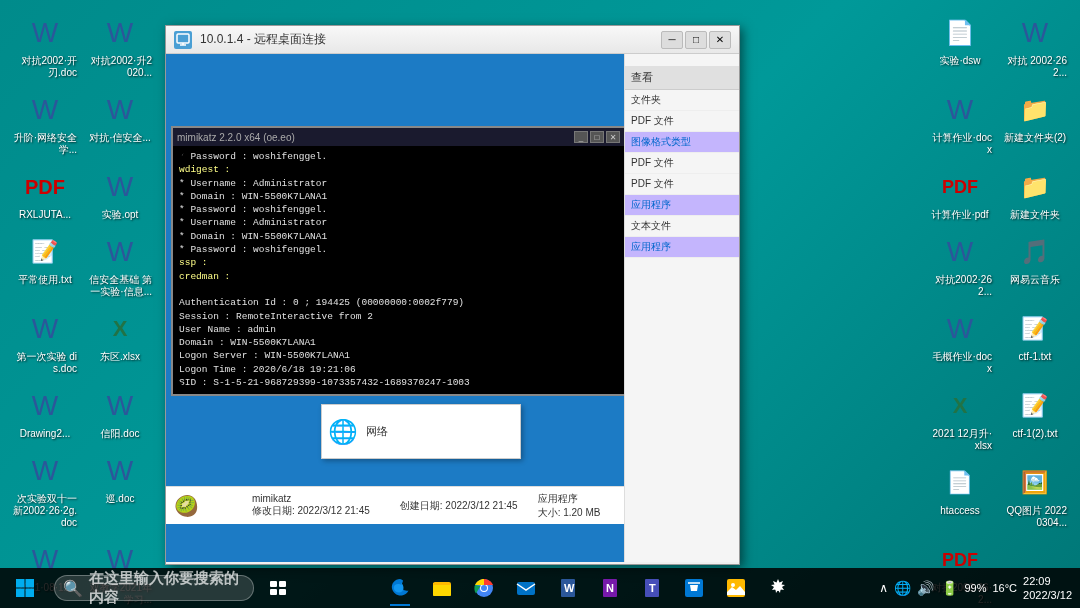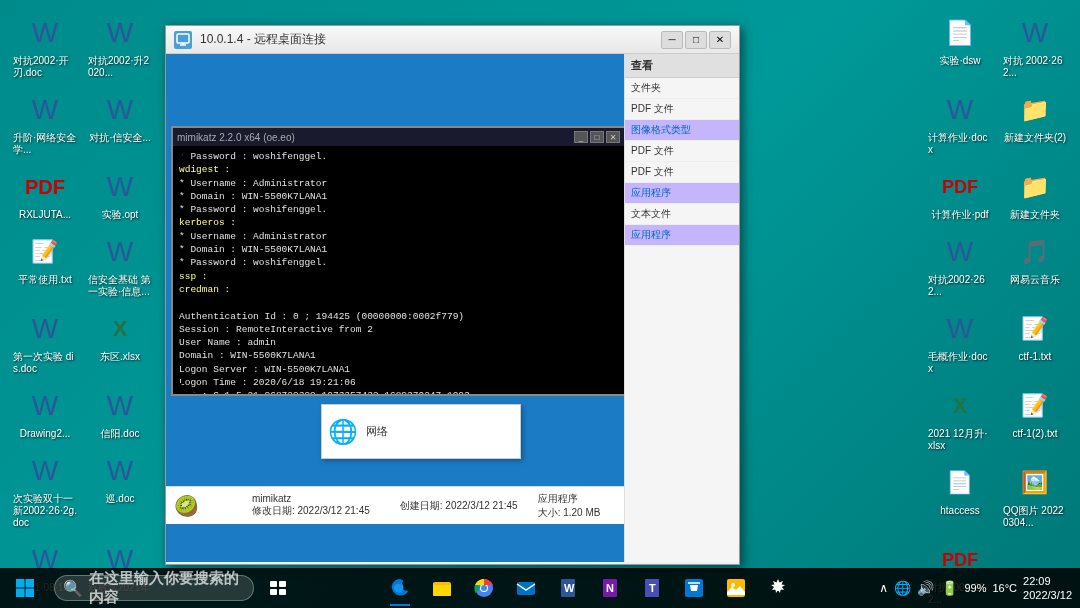--- a/index.html
+++ b/index.html
@@ -33,21 +33,21 @@
       height: 40px;
       display: flex;
       align-items: center;
       justify-content: center;
       font-size: 28px;
       margin-bottom: 2px;
     }
     .icon-label {
       font-size: 10px;
       color: white;
-      text-align: left;
+      text-align: right;
       text-shadow: 1px 1px 2px rgba(0,0,0,0.8);
       word-break: break-all;
       line-height: 1.2;
     }
 
     
     .rdp-window {
       position: absolute;
       top: 25px;
       left: 165px;
@@ -207,23 +207,24 @@
       right: 0;
       width: 115px;
       height: 100%;
       background: #f5f5f5;
       border-left: 1px solid #ddd;
     }
     .rdp-panel-title {
       background: #e0e0e0;
       padding: 4px 6px;
       font-size: 11px;
-      font-weight: bold;
+      font-weight: normal;
       color: #333;
       border-bottom: 1px solid #ccc;
+      margin-top: 12px;
     }
     .rdp-panel-item {
       padding: 3px 6px;
       font-size: 10px;
       color: #333;
       border-bottom: 1px solid #eee;
       cursor: pointer;
     }
     .rdp-panel-item.selected { background: #c4b5fd; color: #0066cc; }
 
@@ -524,21 +525,20 @@
               <div class="mimikatz-btn">□</div>
               <div class="mimikatz-btn">✕</div>
             </div>
           </div>
           <div class="mimikatz-content">
             <div>  * Password : woshifenggel.</div>
             <div style="color:#ffff88;">wdigest :</div>
             <div>  * Username : Administrator</div>
             <div>  * Domain   : WIN-5500K7LANA1</div>
             <div>  * Password : woshifenggel.</div>
-            <div style="color:#ffff88;">kerberos :</div>
             <div>  * Username : Administrator</div>
             <div>  * Domain   : WIN-5500K7LANA1</div>
             <div>  * Password : woshifenggel.</div>
             <div style="color:#ffff88;">ssp :</div>
             <div style="color:#ffff88;">credman :</div>
             <div>&nbsp;</div>
             <div>Authentication Id : 0 ; 194425 (00000000:0002f779)</div>
             <div>Session           : RemoteInteractive from 2</div>
             <div>User Name         : admin</div>
             <div>Domain            : WIN-5500K7LANA1</div>

